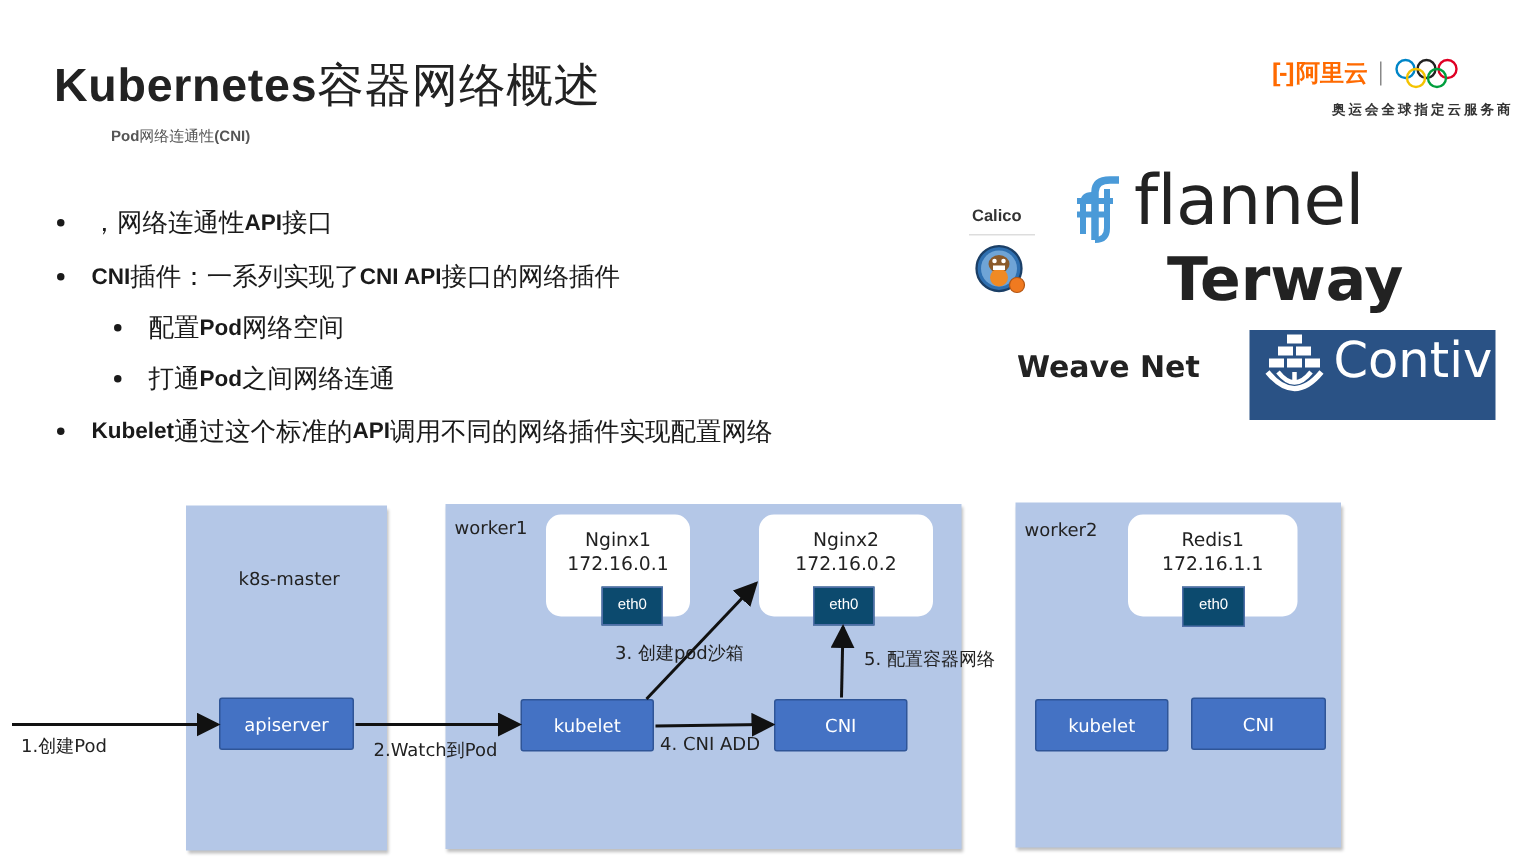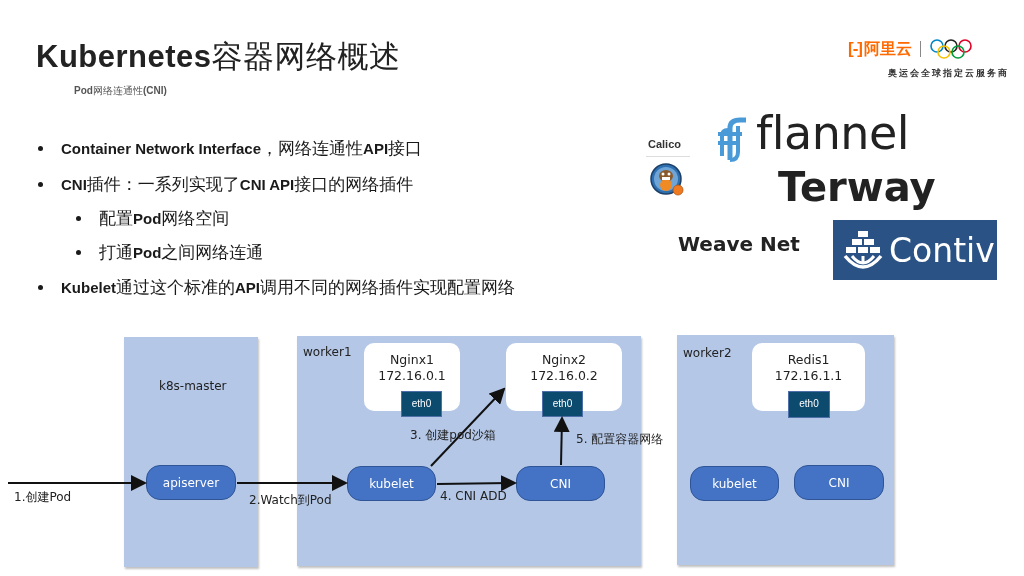--- a/index.html
+++ b/index.html
@@ -28,30 +28,30 @@
   .bullet b { font-weight: bold; font-size: 15px; }
 
   
   .calico-label { left: 648px; top: 138px; font-size: 11px; font-weight: bold; color: #333; }
   .calico-rule { left: 646px; top: 156px; width: 44px; height: 1px; background: #ddd; }
   .calico-icon { left: 650px; top: 162px; width: 34px; height: 34px; }
   .flannel-icon { left: 716px; top: 116px; width: 32px; height: 46px; }
   .flannel-text { left: 756px; top: 106px; font-size: 46px; color: #222; font-family: "DejaVu Sans", sans-serif; letter-spacing: -0.5px; }
   .terway-text { left: 778px; top: 164px; font-size: 40px; font-weight: bold; color: #222; font-family: "DejaVu Sans", sans-serif; }
   .weave-text { left: 678px; top: 232px; font-size: 20px; font-weight: bold; color: #222; font-family: "DejaVu Sans", sans-serif; }
-  .contiv-box { left: 833px; top: 220px; width: 164px; height: 60px; background: #2a5285; display: flex; align-items: center; padding-left: 8px; }
+  .contiv-box { left: 833px; top: 220px; width: 164px; height: 60px; background: #2a5285; display: flex; align-items: flex-start; padding-left: 8px; }
   .contiv-icon { width: 44px; height: 44px; }
   .contiv-text { color: #fff; font-size: 33px; margin-left: 4px; font-family: "DejaVu Sans", sans-serif; }
 
   
   .node-panel { background: #b4c7e7; box-shadow: 1px 2px 2px rgba(0,0,0,0.25); }
   .panel-label { font-size: 12px; color: #222; font-family: "DejaVu Sans", sans-serif; }
   .pod { background: #ffffff; border-radius: 10px; text-align: center; font-size: 12.5px; color: #222; font-family: "DejaVu Sans", sans-serif; line-height: 16px; padding-top: 9px; }
   .eth { background: #0c4a6e; color: #fff; font-size: 10px; text-align: center; line-height: 24px; border: 1px solid #4f6fa8; }
-  .comp { background: #4472c4; border: 1px solid #2f5597; border-radius: 14px; color: #fff; font-size: 12px; font-family: "DejaVu Sans", sans-serif; display: flex; align-items: center; justify-content: center; }
+  .comp { background: #4472c4; border: 1px solid #2f5597; border-radius: 2px; color: #fff; font-size: 12px; font-family: "DejaVu Sans", sans-serif; display: flex; align-items: center; justify-content: center; }
   .edge-label { font-size: 12px; color: #222; white-space: nowrap; font-family: "DejaVu Sans", sans-serif; }
   svg.arrows { position: absolute; left: 0; top: 0; pointer-events: none; }
 </style>
 </head>
 <body>
 
 <div class="abs title">
   <span class="en">Kubernetes</span><span>容器网络概述</span>
 </div>
 <div class="abs subtitle">
@@ -68,21 +68,20 @@
     <circle cx="36" cy="8" r="6" fill="none" stroke="#df0024" stroke-width="1.6"></circle>
     <circle cx="15" cy="14" r="6" fill="none" stroke="#f4c300" stroke-width="1.6"></circle>
     <circle cx="29" cy="14" r="6" fill="none" stroke="#009f3d" stroke-width="1.6"></circle>
   </svg>
 </div>
 <div class="abs logo-caption">奥运会全球指定云服务商</div>
 
 <div id="bullets">
     <div class="abs bullet" style="left: 38px; top: 137px;">
       <span class="dot"></span>
-      <b>Container Network Interface</b>
       <span>，网络连通性</span>
       <b>API</b>
       <span>接口</span>
     </div>
     <div class="abs bullet" style="left: 38px; top: 173px;">
       <span class="dot"></span>
       <b>CNI</b>
       <span>插件：一系列实现了</span>
       <b>CNI API</b>
       <span>接口的网络插件</span>

